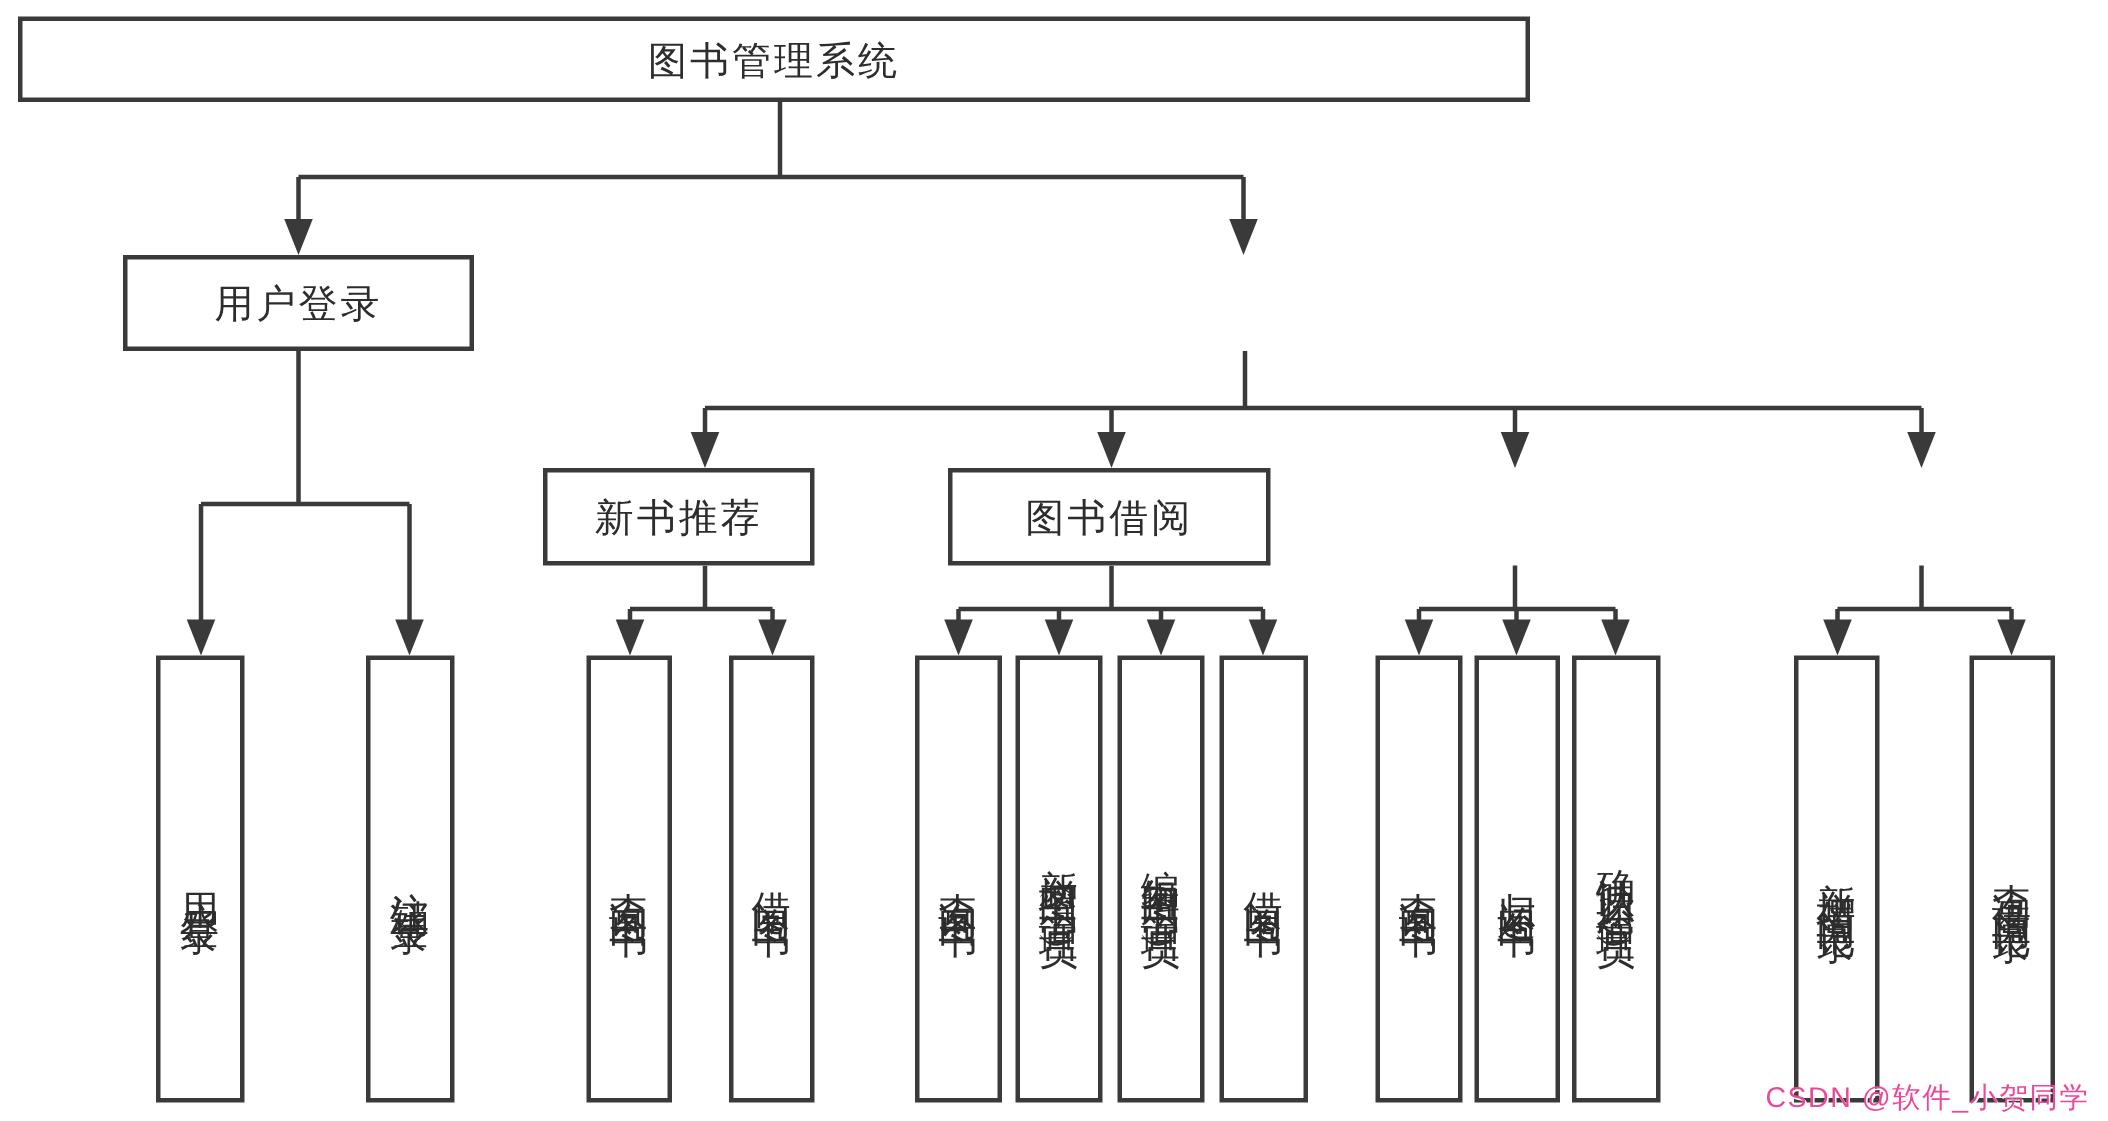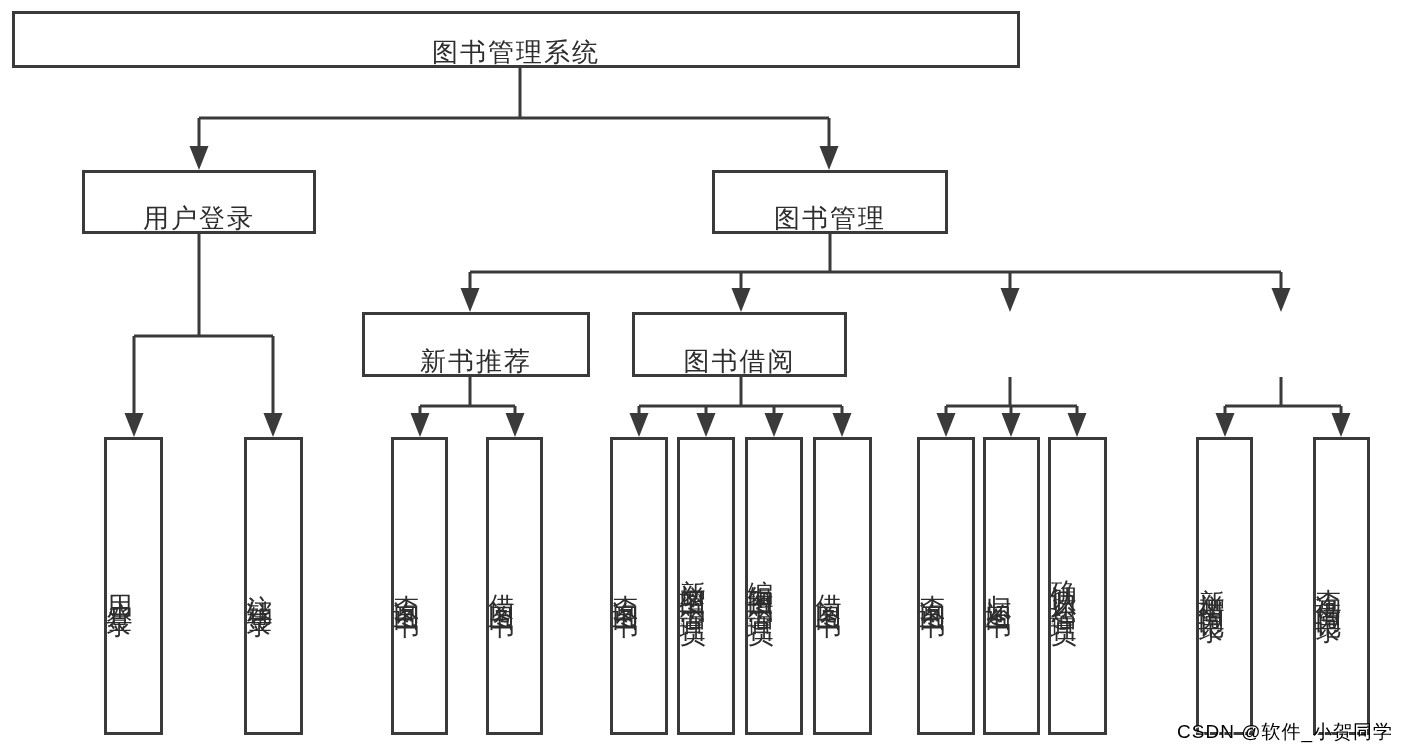--- a/index.html
+++ b/index.html
@@ -4,30 +4,30 @@
 <title>图书管理系统</title>
 <style>
   html,body{margin:0;padding:0;background:#ffffff;}
   .stage{
     position:relative;width:1405px;height:747px;background:#ffffff;overflow:hidden;
     font-family:"Liberation Sans","DejaVu Sans",sans-serif;
   }
   .connectors{position:absolute;left:0;top:0;z-index:1;}
   .box{
     position:absolute;z-index:2;box-sizing:border-box;background:#ffffff;
-    border:3px solid #3a3a3a;display:flex;align-items:flex-end;justify-content:center;
+    border:3px solid #3a3a3a;display:flex;align-items:center;justify-content:center;
     color:#2d2d2d;font-size:26px;line-height:1;letter-spacing:2px;white-space:nowrap;
   }
   .box.v{
     writing-mode:vertical-rl;text-orientation:mixed;letter-spacing:6px;
     padding:4px 0;
   }
   .watermark{
     position:absolute;z-index:3;right:12px;top:719px;font-size:19px;letter-spacing:1px;
-    color:#000000;text-shadow:1px 1px 0 #ffffff;white-space:nowrap;
+    color:#ec4899;text-shadow:1px 1px 0 #ffffff;white-space:nowrap;
   }
 </style>
 </head>
 <body>
 
 <div class="stage">
 
   <svg class="connectors" width="1405" height="747" viewBox="0 0 1405 747">
     <g stroke="#3a3a3a" stroke-width="3" fill="none">
 
@@ -68,25 +68,22 @@
     </g>
   </svg>
 
   <div class="box" style="left:12px;top:11px;width:1008px;height:57px">
     <span>图书管理系统</span>
   </div>
 
   <div class="box" style="left:82px;top:170px;width:234px;height:64px">
     <span>用户登录</span>
   </div>
-  <div class="box" style="left:712px;top:170px;width:236px;height:64px">
-    <span>图书管理</span>
-  </div>
 
-  <div class="box" style="left:362px;top:312px;width:228px;height:65px">
+  <div class="box" style="left:362px;top:312px;width:181px;height:65px">
     <span>新书推荐</span>
   </div>
   <div class="box" style="left:632px;top:312px;width:215px;height:65px">
     <span>图书借阅</span>
   </div>
 
   <div class="box v" style="left:104px;top:437px;width:59px;height:298px">
     <span>用户登录</span>
   </div>
   <div class="box v" style="left:244px;top:437px;width:59px;height:298px">

